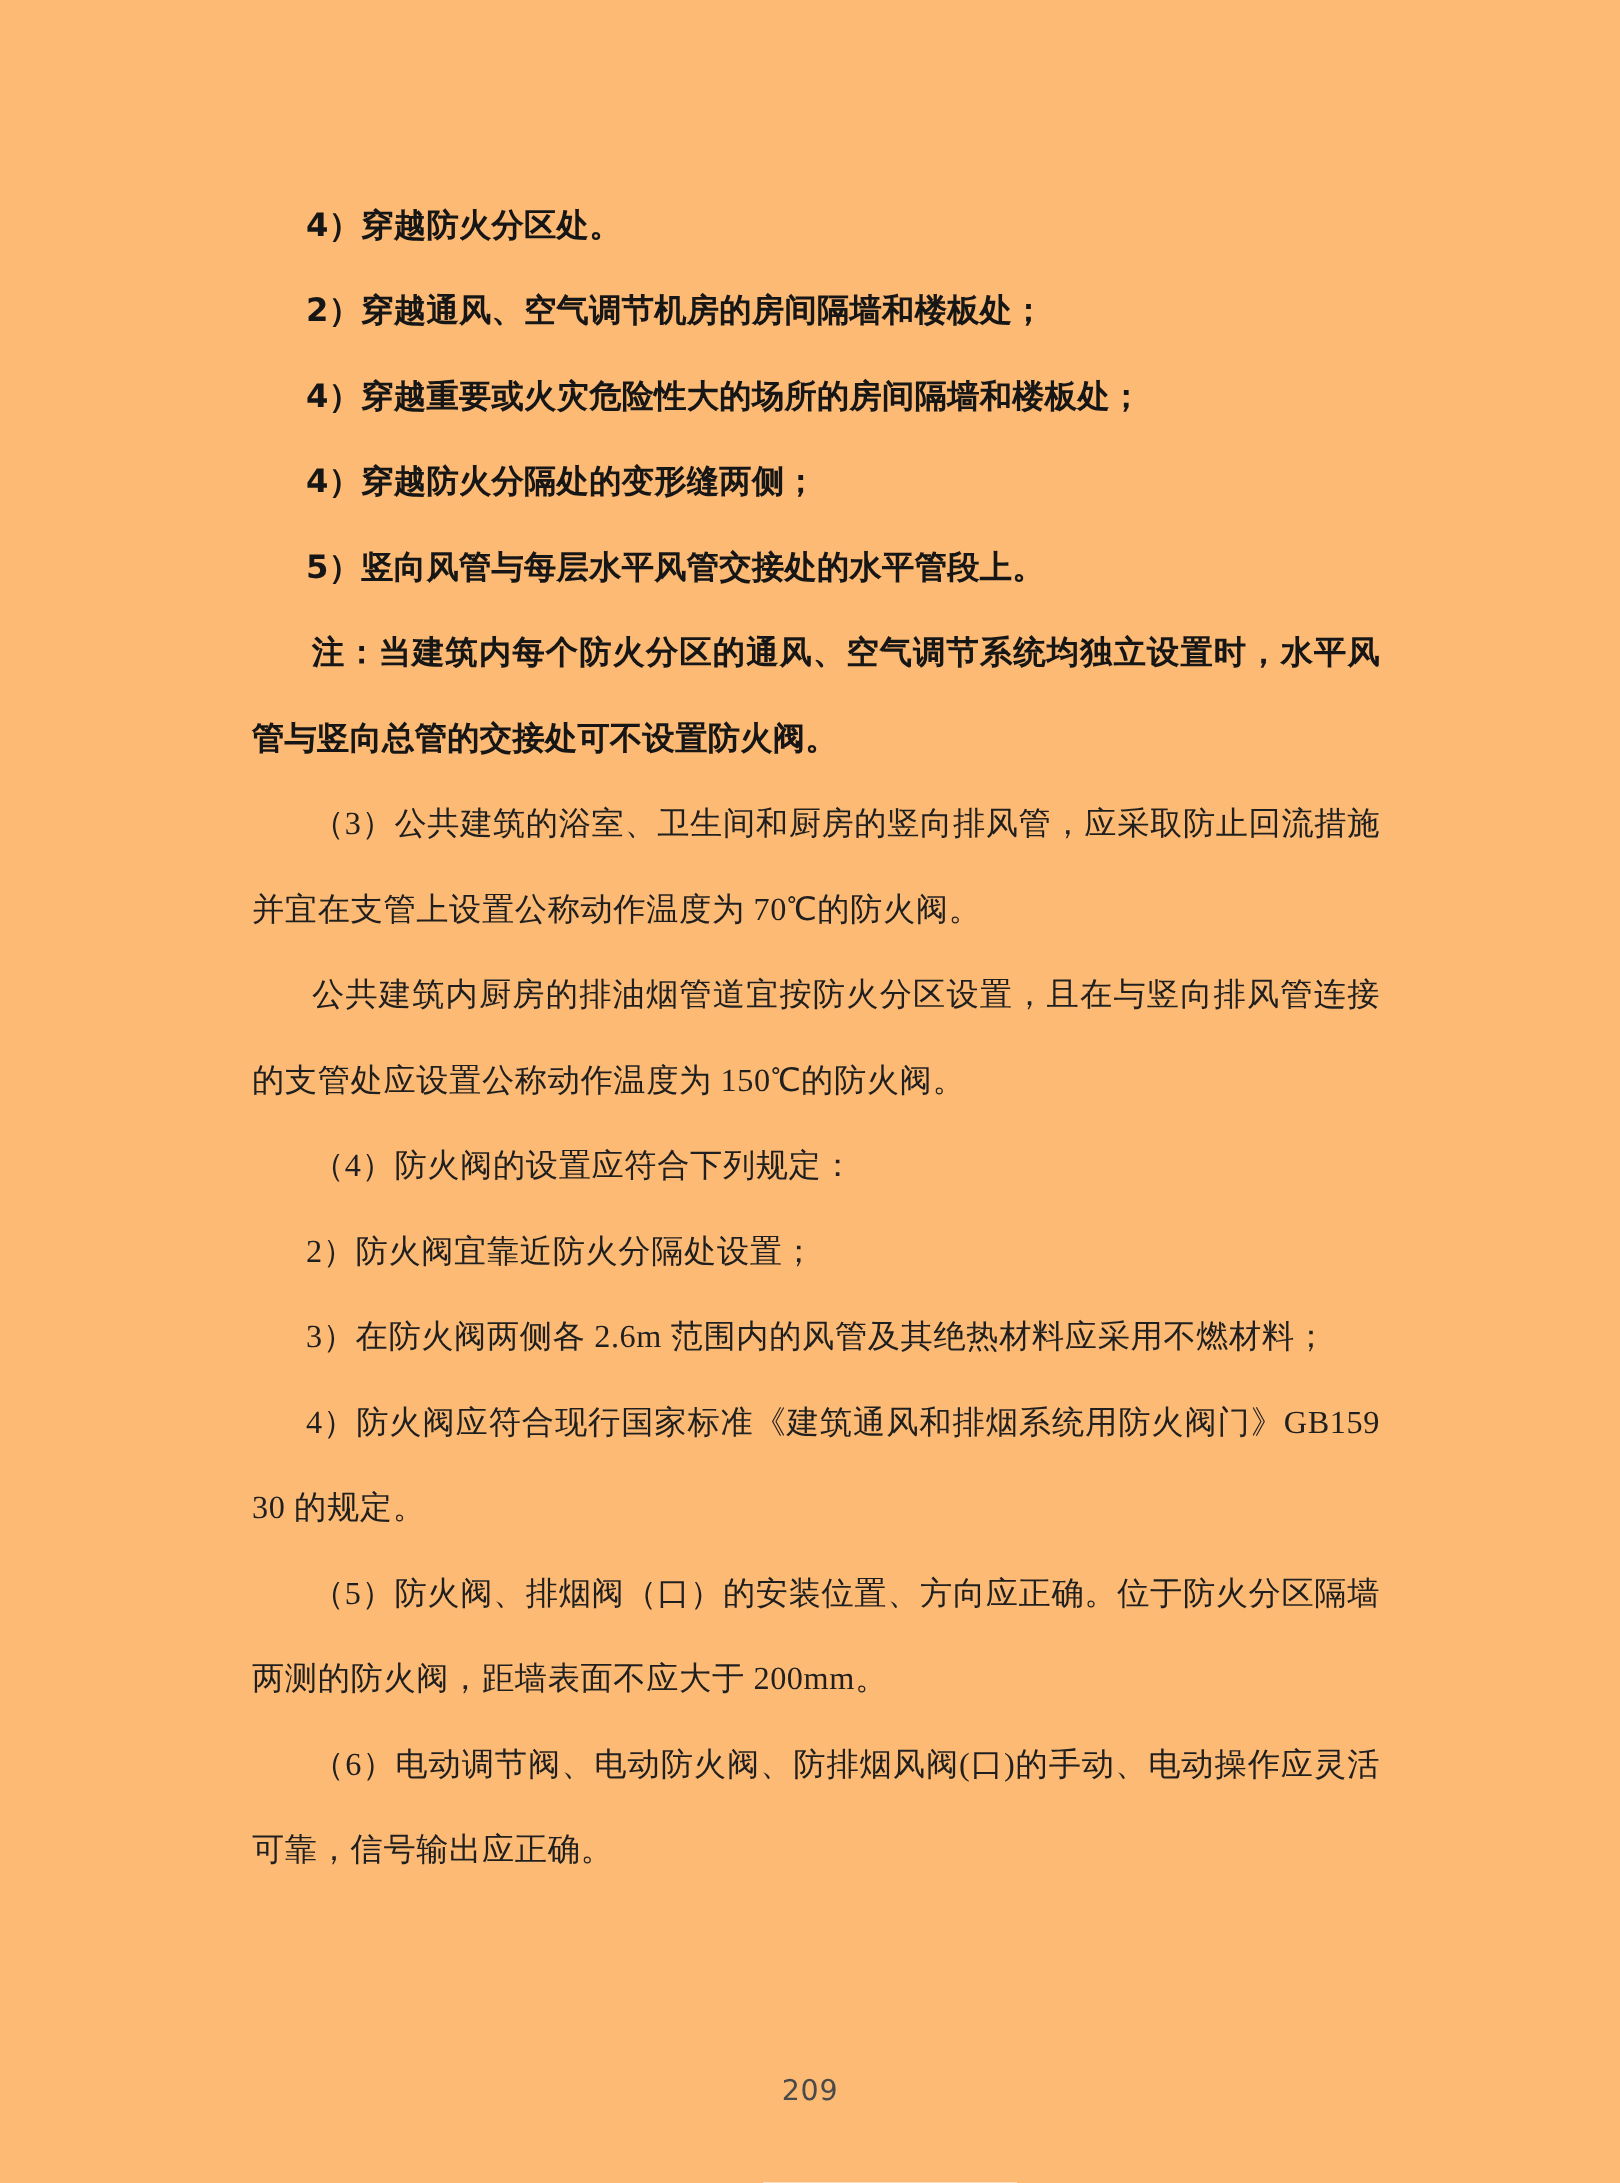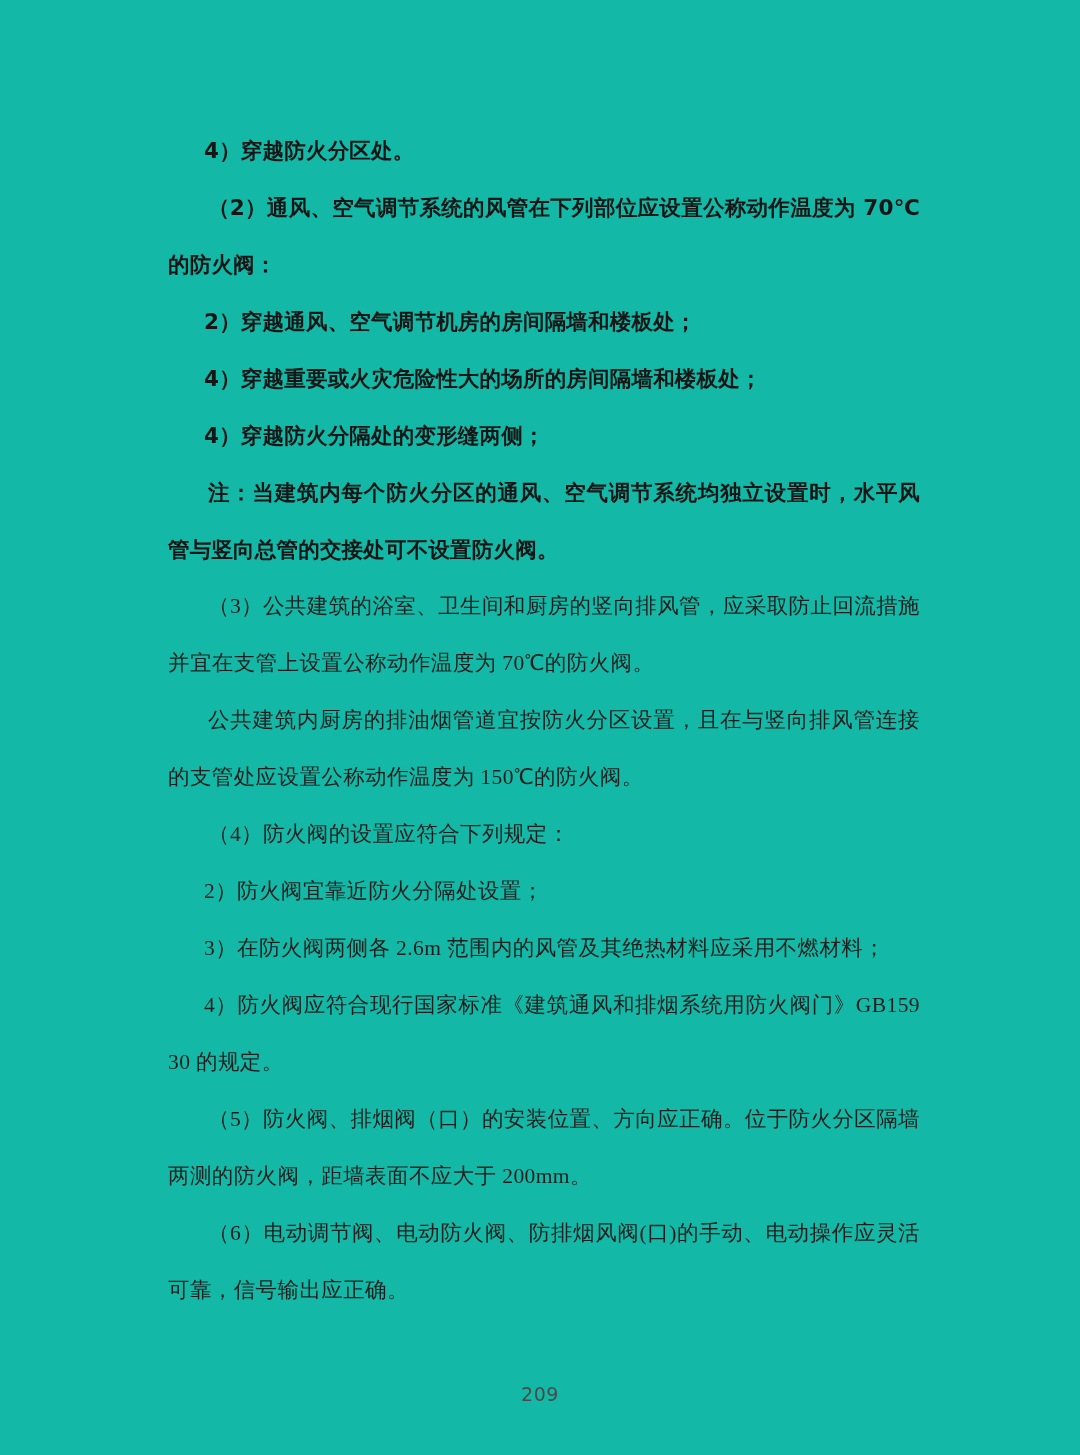--- a/index.html
+++ b/index.html
@@ -9,21 +9,21 @@
     background: #ffffff;
   }
   body {
     font-family: "DejaVu Serif", "Liberation Serif", serif;
     color: #1a1a1a;
   }
   .page {
     position: relative;
     width: 1080px;
     height: 1455px;
-    background: #14b8a6;
+    background: #fdba74;
     overflow: hidden;
     box-sizing: border-box;
   }
   .content {
     position: absolute;
     left: 168px;
     top: 122px;
     width: 752px;
   }
   
@@ -70,24 +70,24 @@
 </style>
 </head>
 <body>
 
 <div class="page">
 
   <div class="content">
 
     <div class="bold-block">
       <p class="para ind-1">4）穿越防火分区处。</p>
-      <p class="para ind-2">（2）通风、空气调节系统的风管在下列部位应设置公称动作温度为 70℃的防火阀：</p>
       <p class="para ind-1">2）穿越通风、空气调节机房的房间隔墙和楼板处；</p>
       <p class="para ind-1">4）穿越重要或火灾危险性大的场所的房间隔墙和楼板处；</p>
       <p class="para ind-1">4）穿越防火分隔处的变形缝两侧；</p>
+      <p class="para ind-1">5）竖向风管与每层水平风管交接处的水平管段上。</p>
       <p class="para ind-2">注：当建筑内每个防火分区的通风、空气调节系统均独立设置时，水平风管与竖向总管的交接处可不设置防火阀。</p>
     </div>
 
     <div class="serif-block">
       <p class="para ind-2">（3）公共建筑的浴室、卫生间和厨房的竖向排风管，应采取防止回流措施并宜在支管上设置公称动作温度为 70℃的防火阀。</p>
       <p class="para ind-2">公共建筑内厨房的排油烟管道宜按防火分区设置，且在与竖向排风管连接的支管处应设置公称动作温度为 150℃的防火阀。</p>
       <p class="para ind-2">（4）防火阀的设置应符合下列规定：</p>
       <p class="para ind-1">2）防火阀宜靠近防火分隔处设置；</p>
       <p class="para ind-1">3）在防火阀两侧各 2.6m 范围内的风管及其绝热材料应采用不燃材料；</p>
       <p class="para ind-1">4）防火阀应符合现行国家标准《建筑通风和排烟系统用防火阀门》GB15930 的规定。</p>

